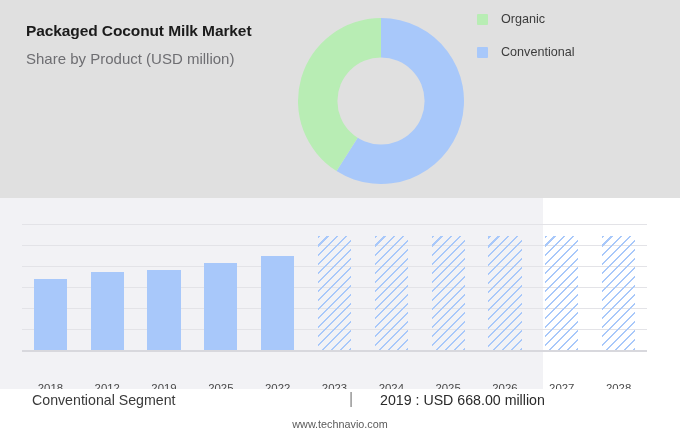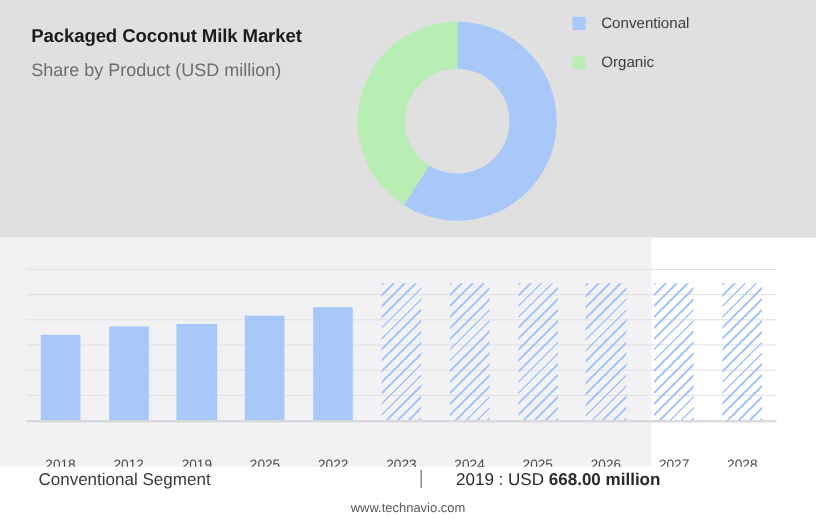--- a/index.html
+++ b/index.html
@@ -175,21 +175,21 @@
   }
   #footer-value {
     position: absolute;
     left: 380px;
     top: 3px;
     font-size: 14.2px;
     color: #2a2a2a;
     white-space: nowrap;
   }
   #footer-value .amount {
-    font-weight: bold;
+    font-weight: normal;
   }
   #footer-url {
     position: absolute;
     left: 0;
     top: 29px;
     width: 680px;
     text-align: center;
     font-size: 10.8px;
     color: #5a5a5a;
   }
@@ -209,26 +209,26 @@
       <g>
         <path id="slice-conventional" fill="#a8c8fa" d="M 83 83 L 83.00 0.00 A 83 83 0 1 1 38.53 153.08 Z"></path>
         <path id="slice-organic" fill="#b8edb4" d="M 83 83 L 38.53 153.08 A 83 83 0 0 1 83.00 0.00 Z"></path>
       </g>
       <circle cx="83" cy="83" r="43.6" fill="#e0e0e0"></circle>
     </svg>
   </div>
 
   <div id="legend">
     <div class="legend-row">
+      <span class="legend-swatch" id="legend-swatch-1" style="background: rgb(184, 237, 180);"></span>
+      <span class="legend-label">Organic</span>
+    </div>
+    <div class="legend-row">
       <span class="legend-swatch" id="legend-swatch-0" style="background: rgb(168, 200, 250);"></span>
       <span class="legend-label">Conventional</span>
-    </div>
-    <div class="legend-row">
-      <span class="legend-swatch" id="legend-swatch-1" style="background: rgb(184, 237, 180);"></span>
-      <span class="legend-label">Organic</span>
     </div>
   </div>
 
 </div>
 
 <div id="bars-panel">
   <div id="plot">
     <div id="gridlines">
         <div class="gridline" style="top: 0px;"></div>
         <div class="gridline" style="top: 21px;"></div>

